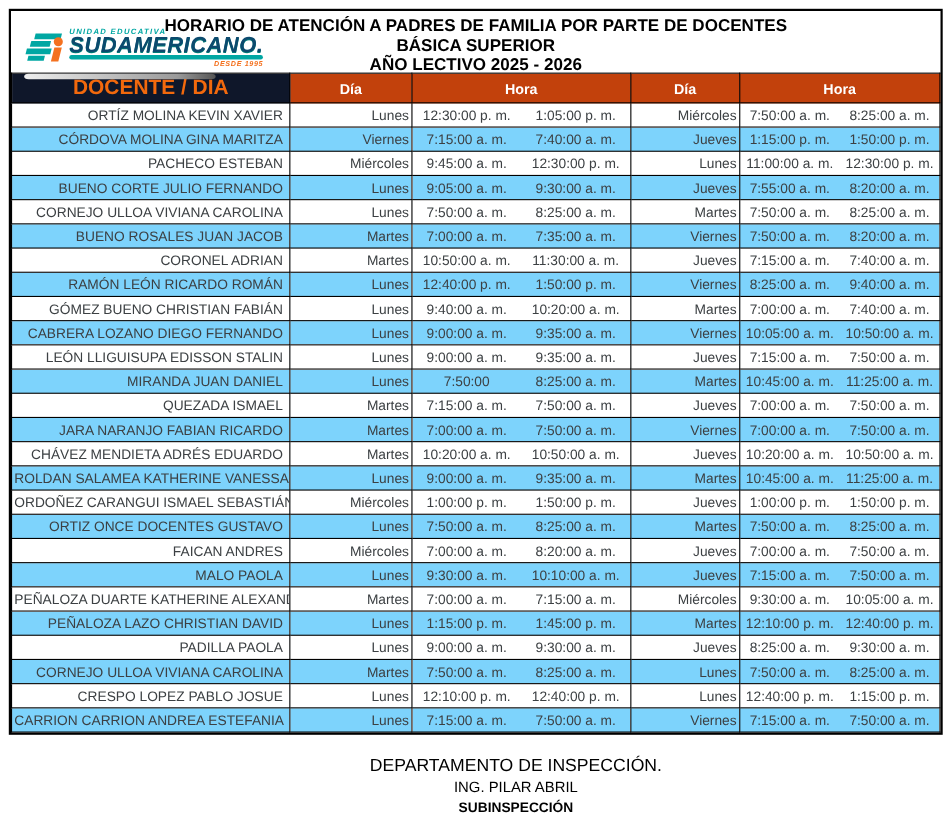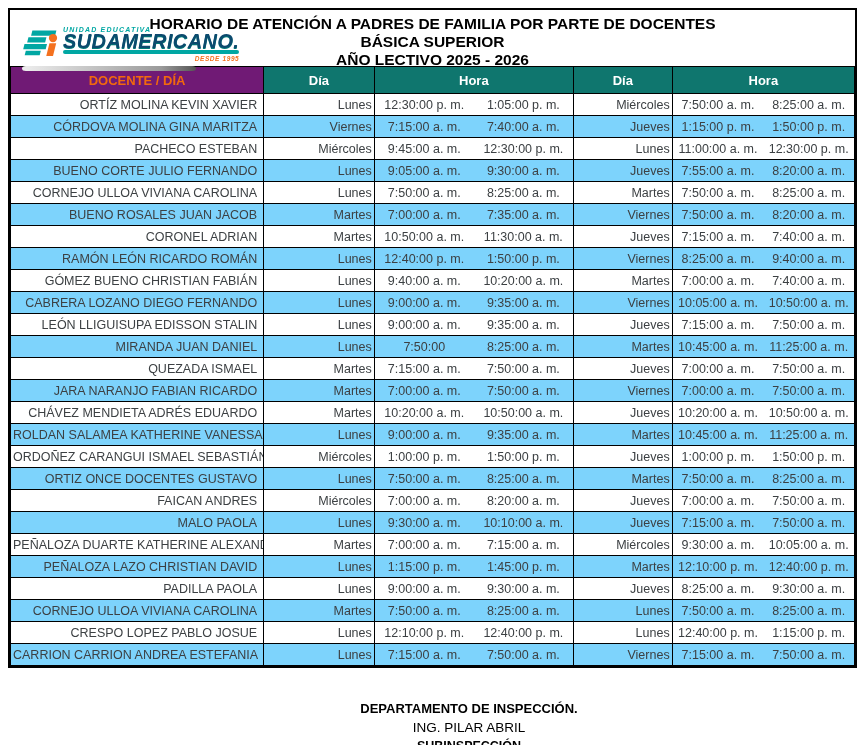--- a/index.html
+++ b/index.html
@@ -43,39 +43,39 @@
     border-radius:4px/50%;
   }
   
   table{width:100%;border-collapse:collapse;table-layout:fixed;}
   col.c-doc{width:30%;}
   col.c-dia1{width:13.1%;}
   col.c-hora1{width:23.6%;}
   col.c-dia2{width:11.7%;}
   col.c-hora2{width:21.6%;}
   th{
-    background:#0f766e;color:#fff;font-size:13px;font-weight:bold;
+    background:#c2410c;color:#fff;font-size:13px;font-weight:bold;
     height:26px;border:1px solid #000;padding:0;
   }
-  th.docente{background:#701a75;color:#F2690D;font-size:13px;}
+  th.docente{background:#0f172a;color:#F2690D;font-size:19px;}
   td{
     height:21px;font-size:12.5px;border:1px solid #000;padding:0 2px;
     white-space:nowrap;overflow:hidden;
   }
   td.name{text-align:right;padding-right:6px;}
   td.day{text-align:right;}
   td.hora{padding:0;}
   td.hora span{display:inline-block;width:50%;text-align:center;}
   tr.alt{background:#7dd3fc;}
   
   .footer{
     position:absolute;top:687px;left:0;width:862px;box-sizing:border-box;
     padding-left:76px;text-align:center;color:#000;line-height:19px;
   }
-  .footer .f1{font-weight:bold;font-size:13px;margin-top:12px;}
+  .footer .f1{font-weight:normal;font-size:16px;}
   .footer .f2{font-size:13.5px;}
   .footer .f3{font-weight:bold;font-size:12.5px;}
 </style>
 </head>
 <body>
 
 <div class="sheet">
 
   <div class="titlebar">
 

